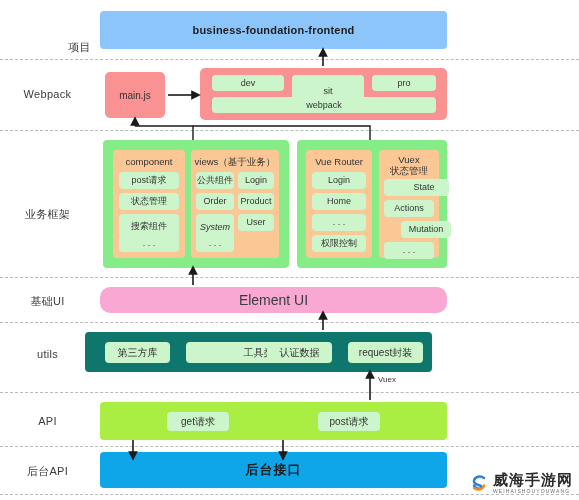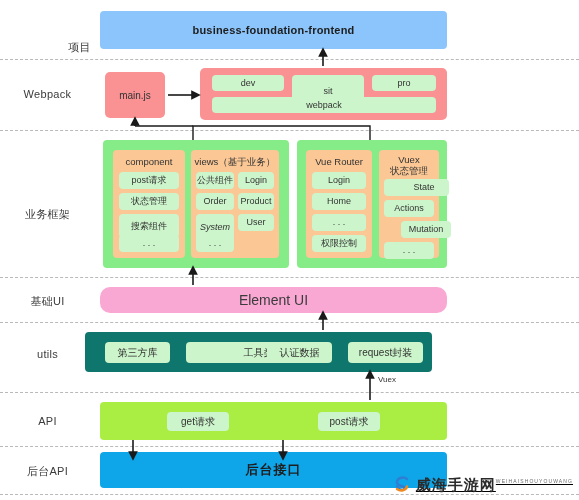--- a/index.html
+++ b/index.html
@@ -74,21 +74,21 @@
     display:flex;align-items:center;justify-content:center;
     font-size:13px;font-weight:bold;color:#1d1d1d;letter-spacing:1px;
   }
 
   .axios-label{
     position:absolute;font-size:8px;color:#333;
   }
 
   
   .wm{position:absolute;right:6px;bottom:6px;display:flex;align-items:center;gap:4px;}
-  .wm-text{display:flex;line-height:1;text-decoration:underline;}
+  .wm-text{display:flex;flex-direction:column;line-height:1;}
   .wm-main{font-size:15px;font-weight:bold;color:#2b2b2b;letter-spacing:1px;}
   .wm-sub{font-size:5px;color:#6b6b6b;letter-spacing:1.1px;margin-top:2px;}
 </style>
 </head>
 <body>
 
 <div id="diagram">
 
   <div class="sep" style="top:59px;"></div>
   <div class="sep" style="top:130px;"></div>

